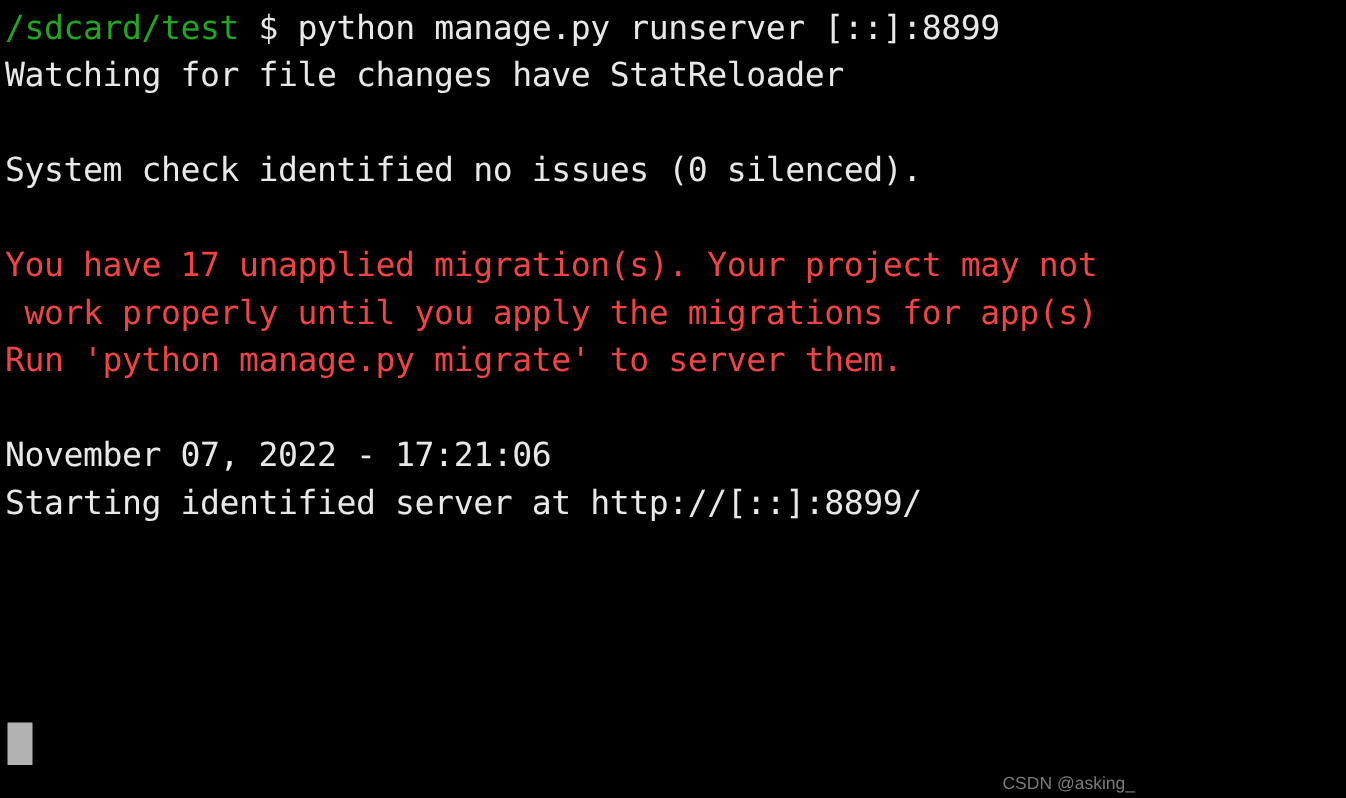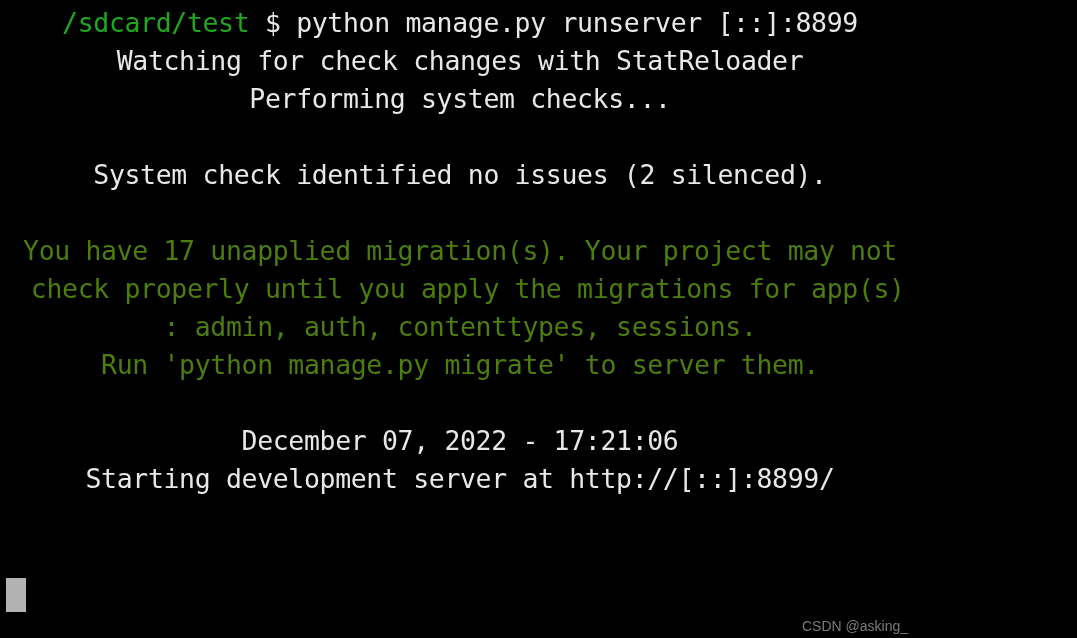--- a/index.html
+++ b/index.html
@@ -14,34 +14,33 @@
     overflow: hidden;
     font-family: "DejaVu Sans Mono", "Liberation Mono", monospace;
   }
   #terminal {
     position: relative;
     width: 916px;
     height: 638px;
     background: #000000;
     box-sizing: border-box;
     padding: 4px 0 0 4px;
-    text-align: center;
   }
   .line {
     font-family: "DejaVu Sans Mono", "Liberation Mono", monospace;
     font-size: 26.5px;
     line-height: 38px;
     height: 38px;
     letter-spacing: -0.35px;
     white-space: pre;
     color: #e8e8e8;
   }
   .c-white  { color: #e8e8e8; }
   .c-green  { color: #1fa81f; }
-  .c-red    { color: #4d7c0f; margin-top: 46px; }
+  .c-red    { color: #ef4444; margin-top: 46px; }
 
   .seg { white-space: pre; }
 
   #cursor {
     position: absolute;
     left: 6px;
     top: 578px;
     width: 20px;
     height: 34px;
     background: #b2b2b2;
@@ -56,28 +55,26 @@
     white-space: pre;
     margin-left: 16px;
   }
 </style>
 </head>
 <body>
 
 <div id="terminal">
   <div id="output">
       <div class="line"><span class="seg c-green">/sdcard/test</span><span class="seg c-white"> $ python manage.py runserver [::]:8899</span></div>
-      <div class="line"><span class="seg c-white">Watching for check changes with StatReloader</span></div>
-      <div class="line"><span class="seg c-white">Performing system checks...</span></div>
+      <div class="line"><span class="seg c-white">Watching for file changes have StatReloader</span></div>
       <div class="line"><span class="seg c-white"> </span></div>
-      <div class="line"><span class="seg c-white">System check identified no issues (2 silenced).</span></div>
+      <div class="line"><span class="seg c-white">System check identified no issues (0 silenced).</span></div>
       <div class="line"><span class="seg c-white"> </span></div>
       <div class="line"><span class="seg c-red">You have 17 unapplied migration(s). Your project may not</span></div>
-      <div class="line"><span class="seg c-red"> check properly until you apply the migrations for app(s)</span></div>
-      <div class="line"><span class="seg c-red">: admin, auth, contenttypes, sessions.</span></div>
+      <div class="line"><span class="seg c-red"> work properly until you apply the migrations for app(s)</span></div>
       <div class="line"><span class="seg c-red">Run 'python manage.py migrate' to server them.</span></div>
       <div class="line"><span class="seg c-white"> </span></div>
-      <div class="line"><span class="seg c-white">December 07, 2022 - 17:21:06</span></div>
-      <div class="line"><span class="seg c-white">Starting development server at http://[::]:8899/</span></div>
+      <div class="line"><span class="seg c-white">November 07, 2022 - 17:21:06</span></div>
+      <div class="line"><span class="seg c-white">Starting identified server at http://[::]:8899/</span></div>
     </div>
   <div id="cursor"></div>
   <div id="watermark">CSDN @asking_</div>
 </div>
 
 </body></html>

